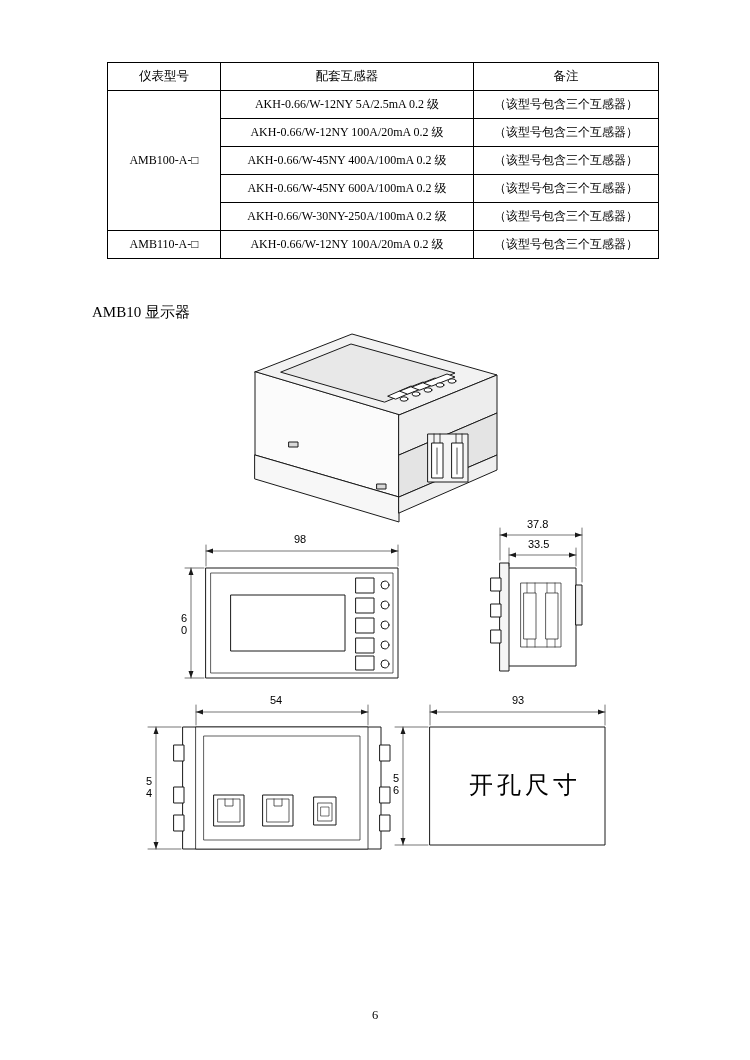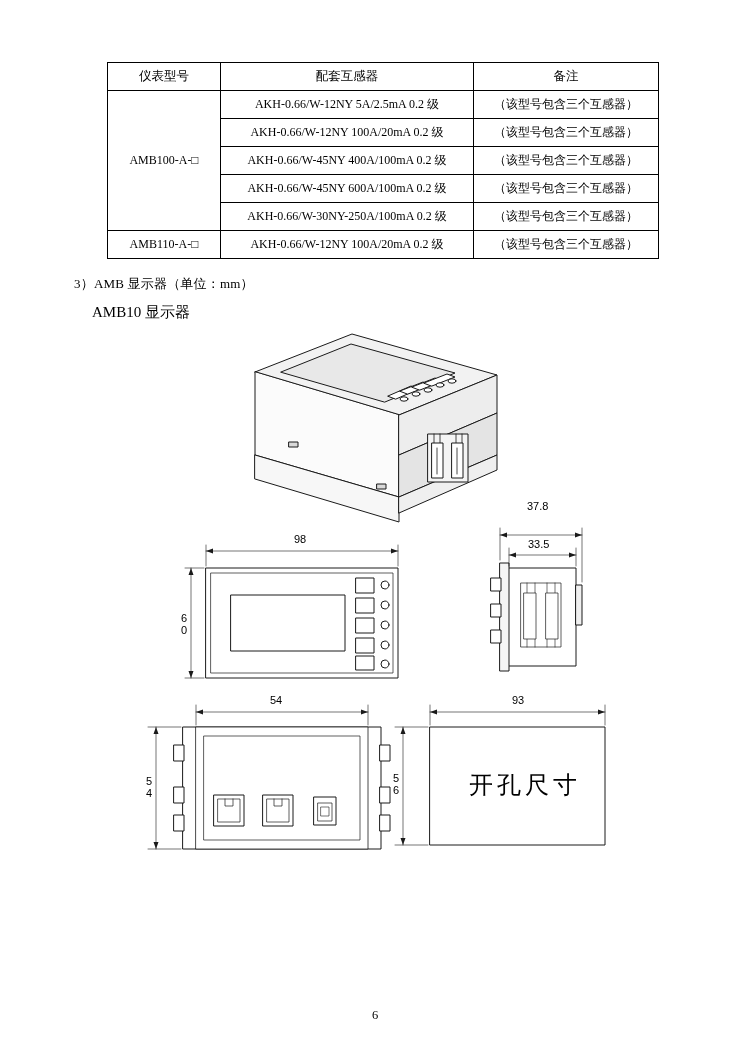--- a/index.html
+++ b/index.html
@@ -133,21 +133,20 @@
       <td>（该型号包含三个互感器）</td>
     </tr>
     <tr>
       <td>AMB110-A-□</td>
       <td>AKH-0.66/W-12NY 100A/20mA 0.2 级</td>
       <td>（该型号包含三个互感器）</td>
     </tr>
   </tbody>
     </table>
 
-  <div class="caption1">3）AMB 显示器（单位：mm）</div>
   <div class="caption2">AMB10 显示器</div>
 
   <svg class="drawing" width="750" height="1060" viewBox="0 0 750 1060">
     <g fill="none" stroke="#1a1a1a" stroke-width="1" stroke-linejoin="round" stroke-linecap="round">
 
       <g>
 
         <path d="M255,372 L352,334 L497,375 L399,415 Z" fill="#f2f2f2"></path>
 
         <path d="M281,372 L351,344 L455,373 L385,402 Z" fill="#e8e8e8"></path>
@@ -284,21 +283,21 @@
         <path d="M403,727 L403,845" stroke-width="0.6"></path>
         <path d="M403,727 l-2.5,7 l5,0 Z" fill="#1a1a1a" stroke="none"></path>
         <path d="M403,845 l-2.5,-7 l5,0 Z" fill="#1a1a1a" stroke="none"></path>
       </g>
     </g>
   </svg>
 
   <div class="dim-label" style="left:294px; top:533px;">98</div>
   <div class="dim-label vert" style="left:178px; top:612px;">60</div>
 
-  <div class="dim-label" style="left:527px; top:500px;">37.8</div>
+  <div class="dim-label" style="left:527px; top:518px;">37.8</div>
   <div class="dim-label" style="left:528px; top:538px;text-align:right;">33.5</div>
 
   <div class="dim-label" style="left:270px; top:694px;">54</div>
   <div class="dim-label vert" style="left:143px; top:775px;">54</div>
 
   <div class="dim-label" style="left:512px; top:694px;">93</div>
   <div class="dim-label vert" style="left:390px; top:772px;">56</div>
 
   <div class="cut-text" style="left:469px; top:769px;">开孔尺寸</div>
 

